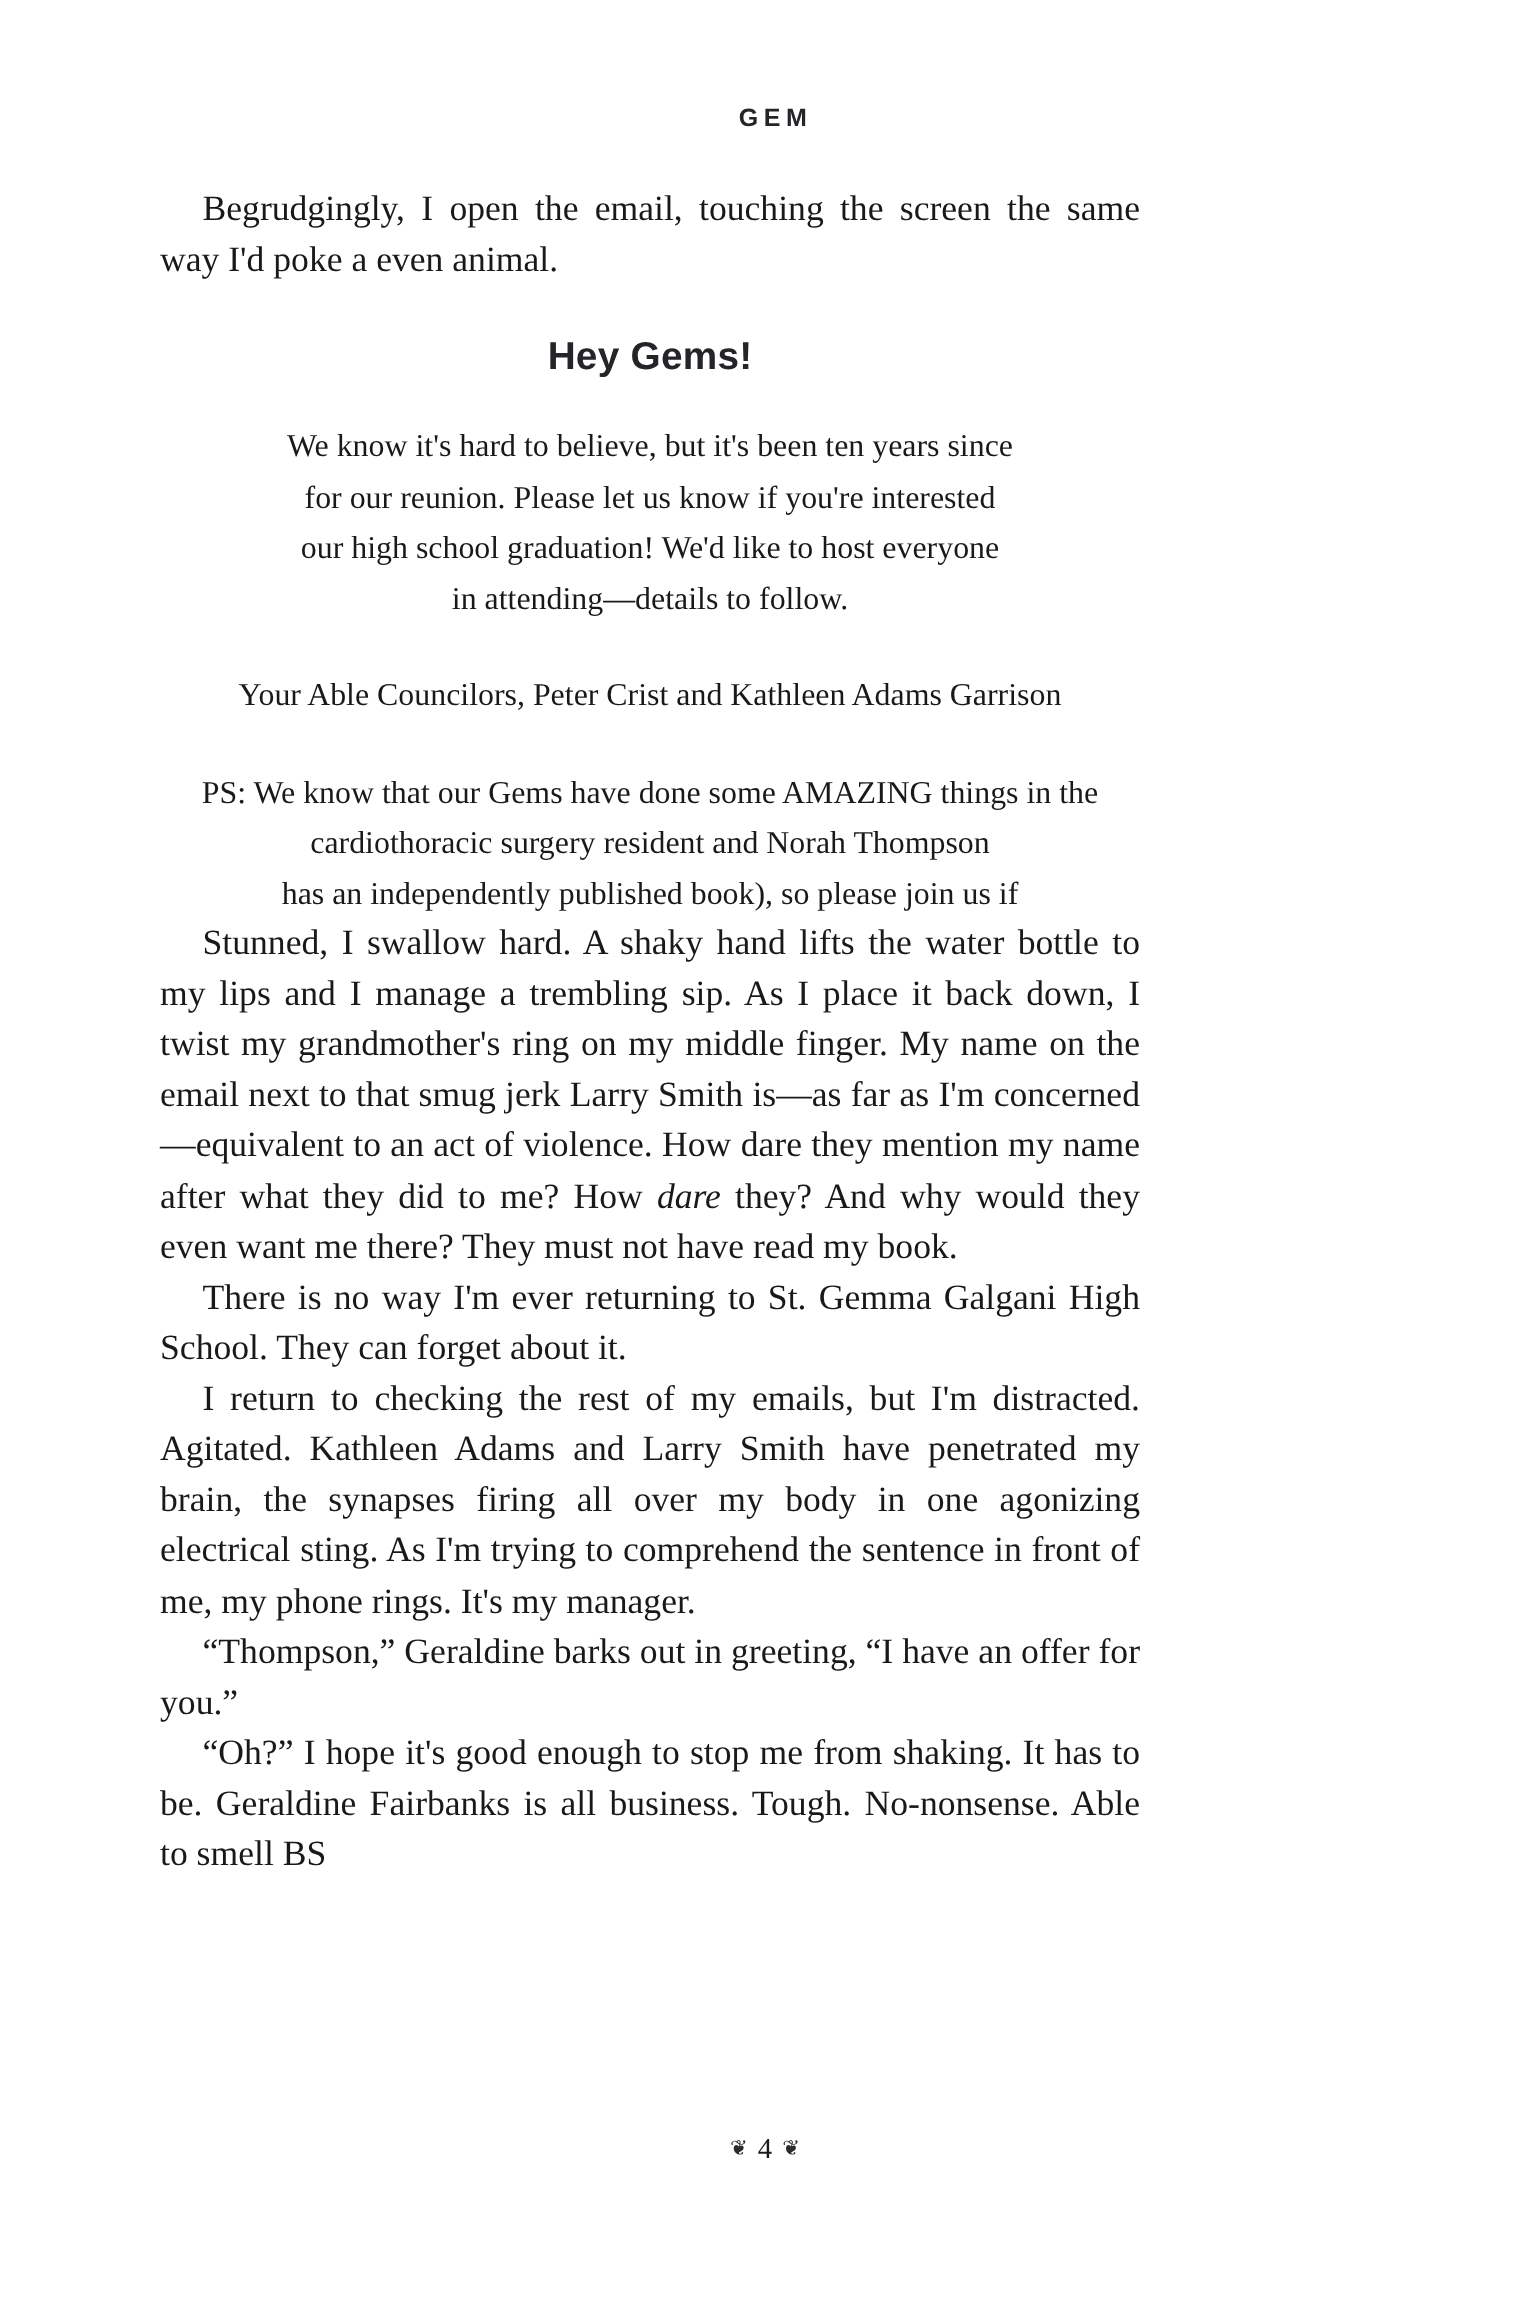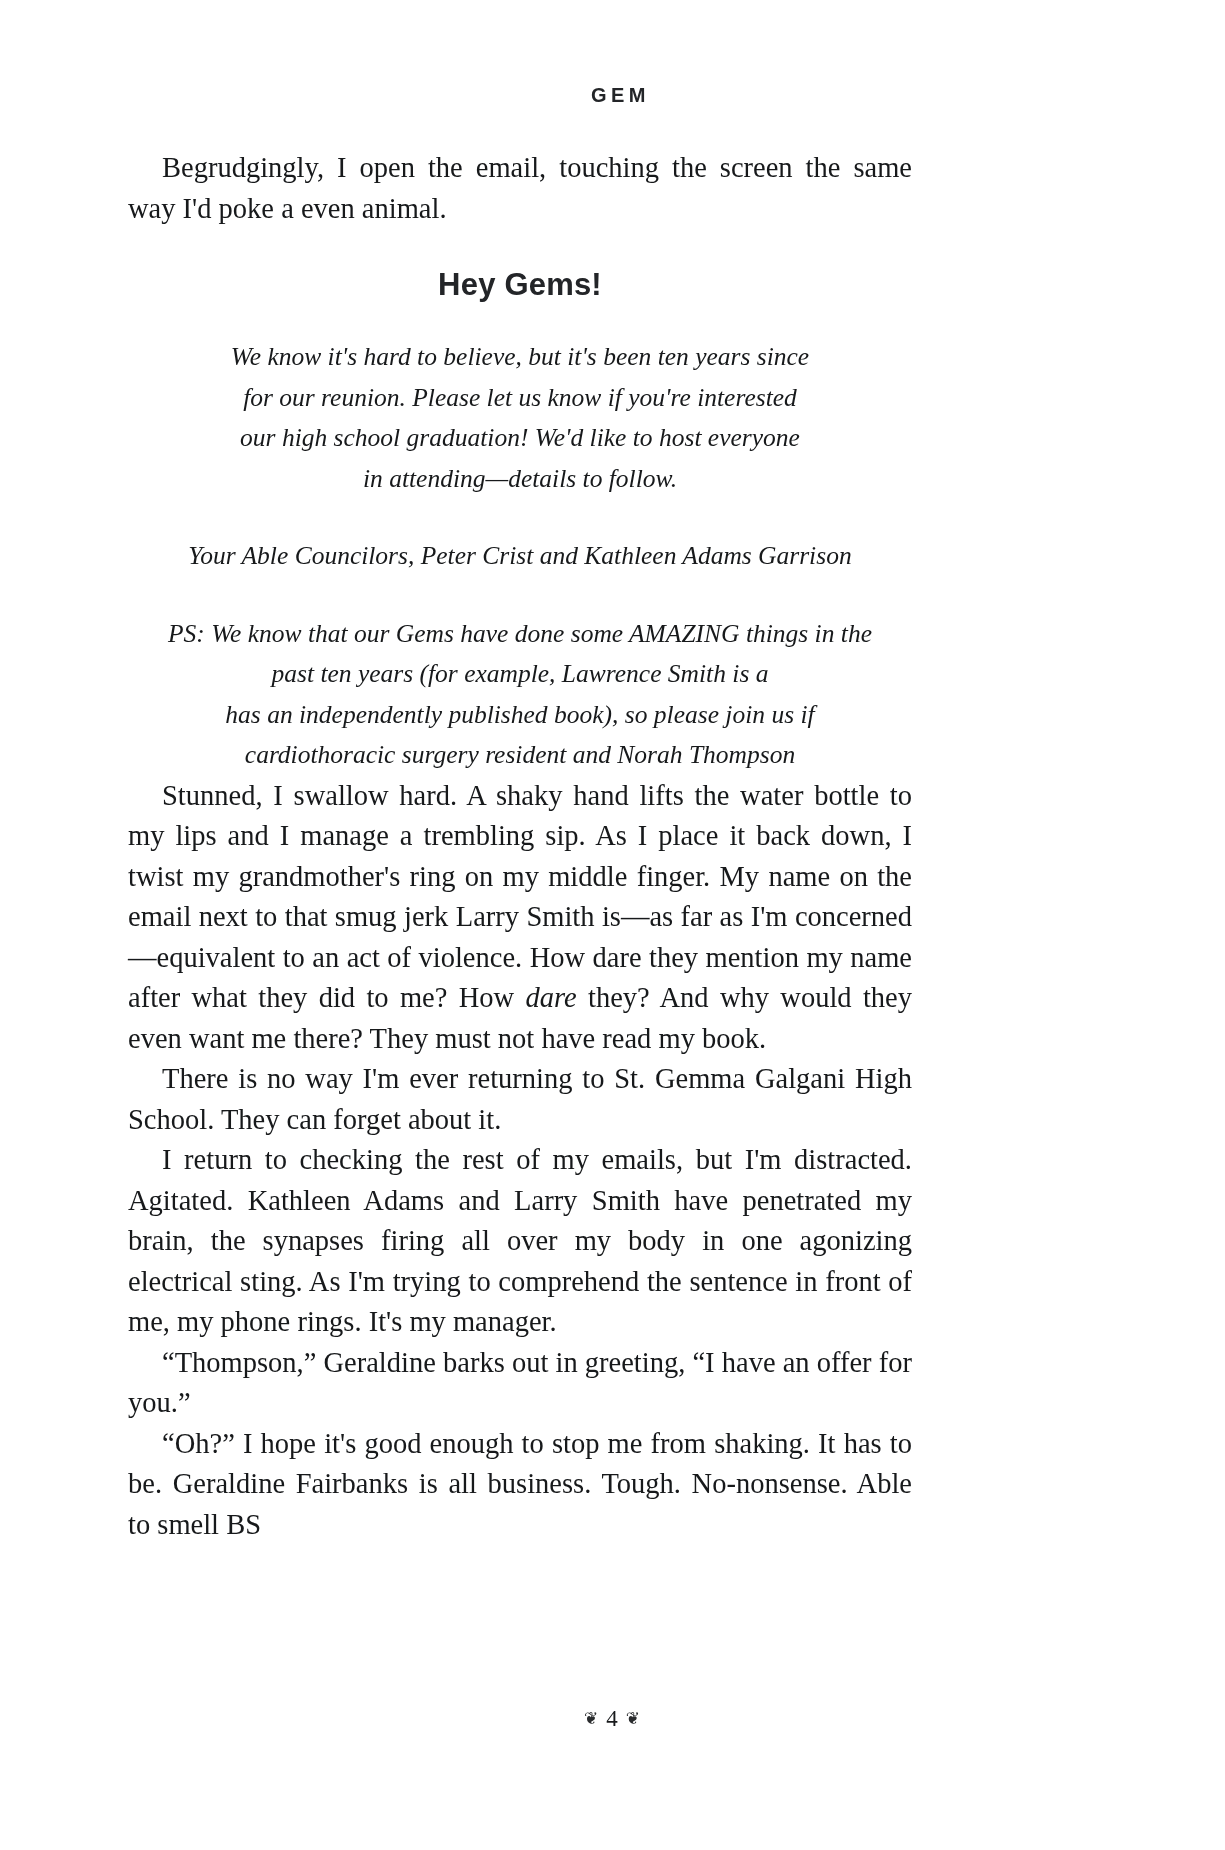--- a/index.html
+++ b/index.html
@@ -68,21 +68,20 @@
     font-family: "Liberation Sans", "DejaVu Sans", sans-serif;
     font-weight: 700;
     font-size: 31px;
     text-align: center;
     color: #232528;
     letter-spacing: 0.2px;
     margin: 0 0 34px 0;
   }
   .email-para {
     margin: 0;
-    font-style: italic;
     font-size: 25.5px;
     line-height: 40.5px;
     text-align: center;
     color: #17191b;
   }
   .email-para + .email-para {
     margin-top: 33px;
   }
   .email-para.sig { margin-top: 37px; }
   .email-para.ps  { margin-top: 37px; }
@@ -135,23 +134,22 @@
         <span class="email-line">our high school graduation! We'd like to host everyone</span>
         <span class="email-line">in attending—details to follow.</span>
       </p>
 
       <p class="email-para sig">
         <span class="email-line">Your Able Councilors, Peter Crist and Kathleen Adams Garrison</span>
       </p>
 
       <p class="email-para ps">
         <span class="email-line">PS: We know that our Gems have done some AMAZING things in the</span>
-        <span class="email-line">past ten years (for example, Lawrence Smith is a</span>
+        <span class="email-line">cardiothoracic surgery resident and Norah Thompson</span>
         <span class="email-line">has an independently published book), so please join us if</span>
-        <span class="email-line">cardiothoracic surgery resident and Norah Thompson</span>
       </p>
 
     </div>
 
     <p class="body indent after-email"><span>Stunned, I swallow hard. A shaky hand lifts the water bottle to my lips and I manage a trembling sip. As I place it back down, I twist my grandmother's ring on my middle finger. My name on the email next to that smug jerk Larry Smith is—as far as I'm concerned—equivalent to an act of violence. How dare they mention my name after what they did to me? How </span><i>dare</i><span> they? And why would they even want me there? They must not have read my book.</span></p>
 
     <p class="body indent">There is no way I'm ever returning to St. Gemma Galgani High School. They can forget about it.</p>
 
     <p class="body indent">I return to checking the rest of my emails, but I'm distracted. Agitated. Kathleen Adams and Larry Smith have penetrated my brain, the synapses firing all over my body in one agonizing electrical sting. As I'm trying to comprehend the sentence in front of me, my phone rings. It's my manager.</p>
 

